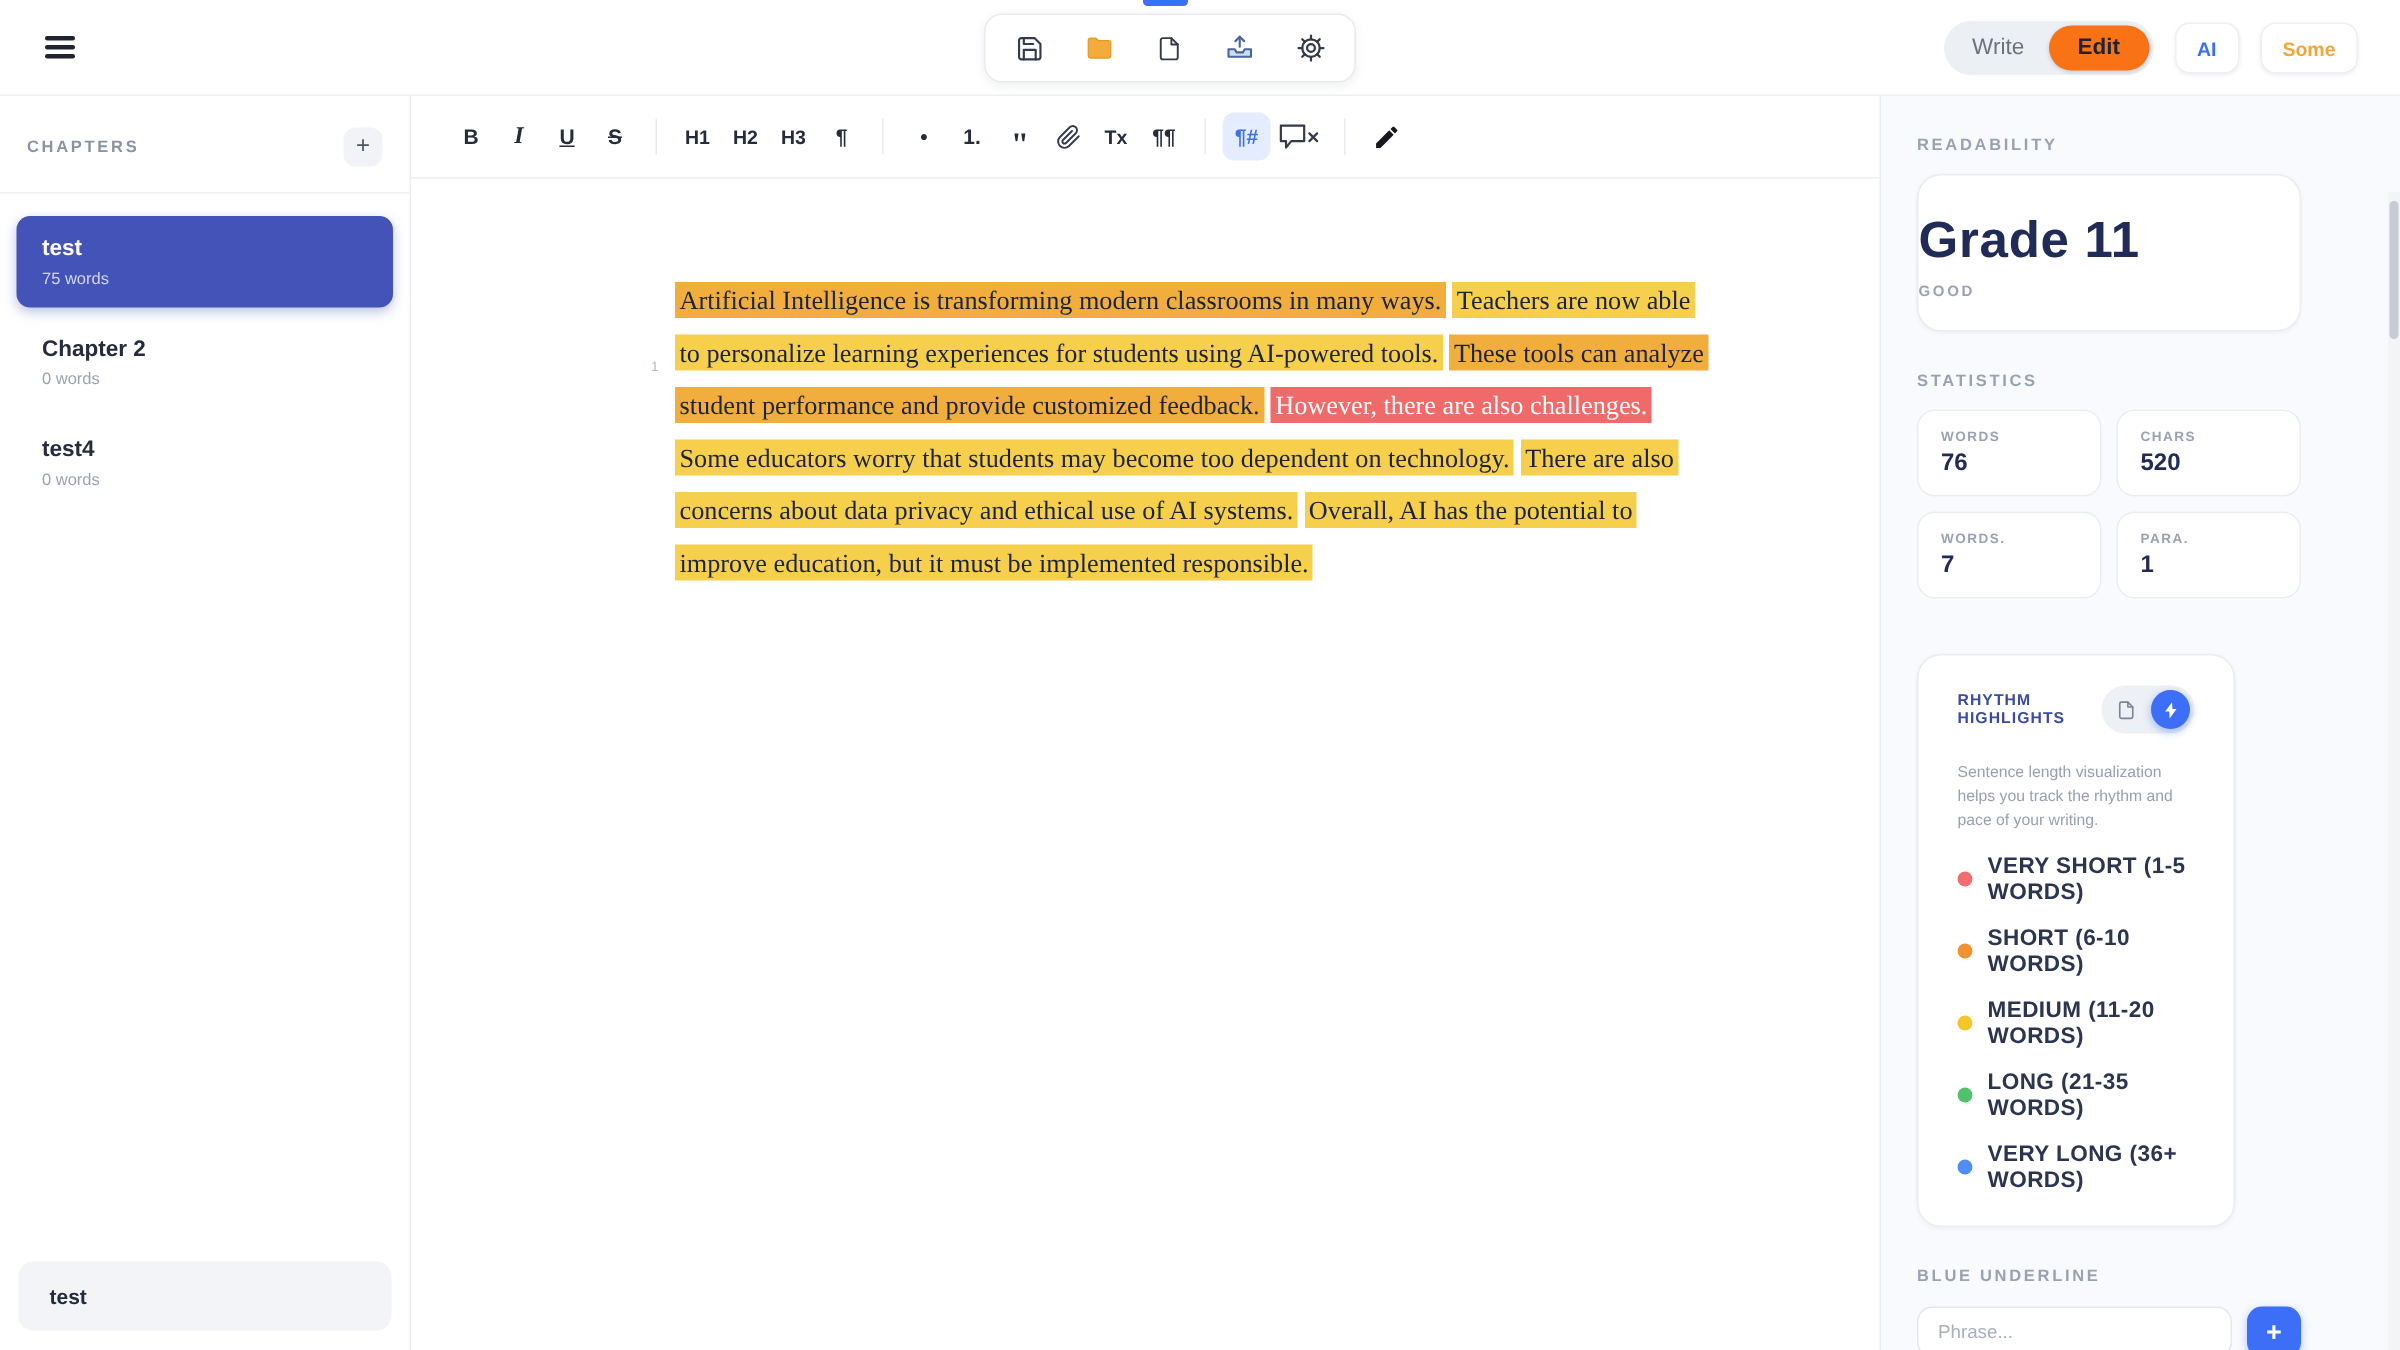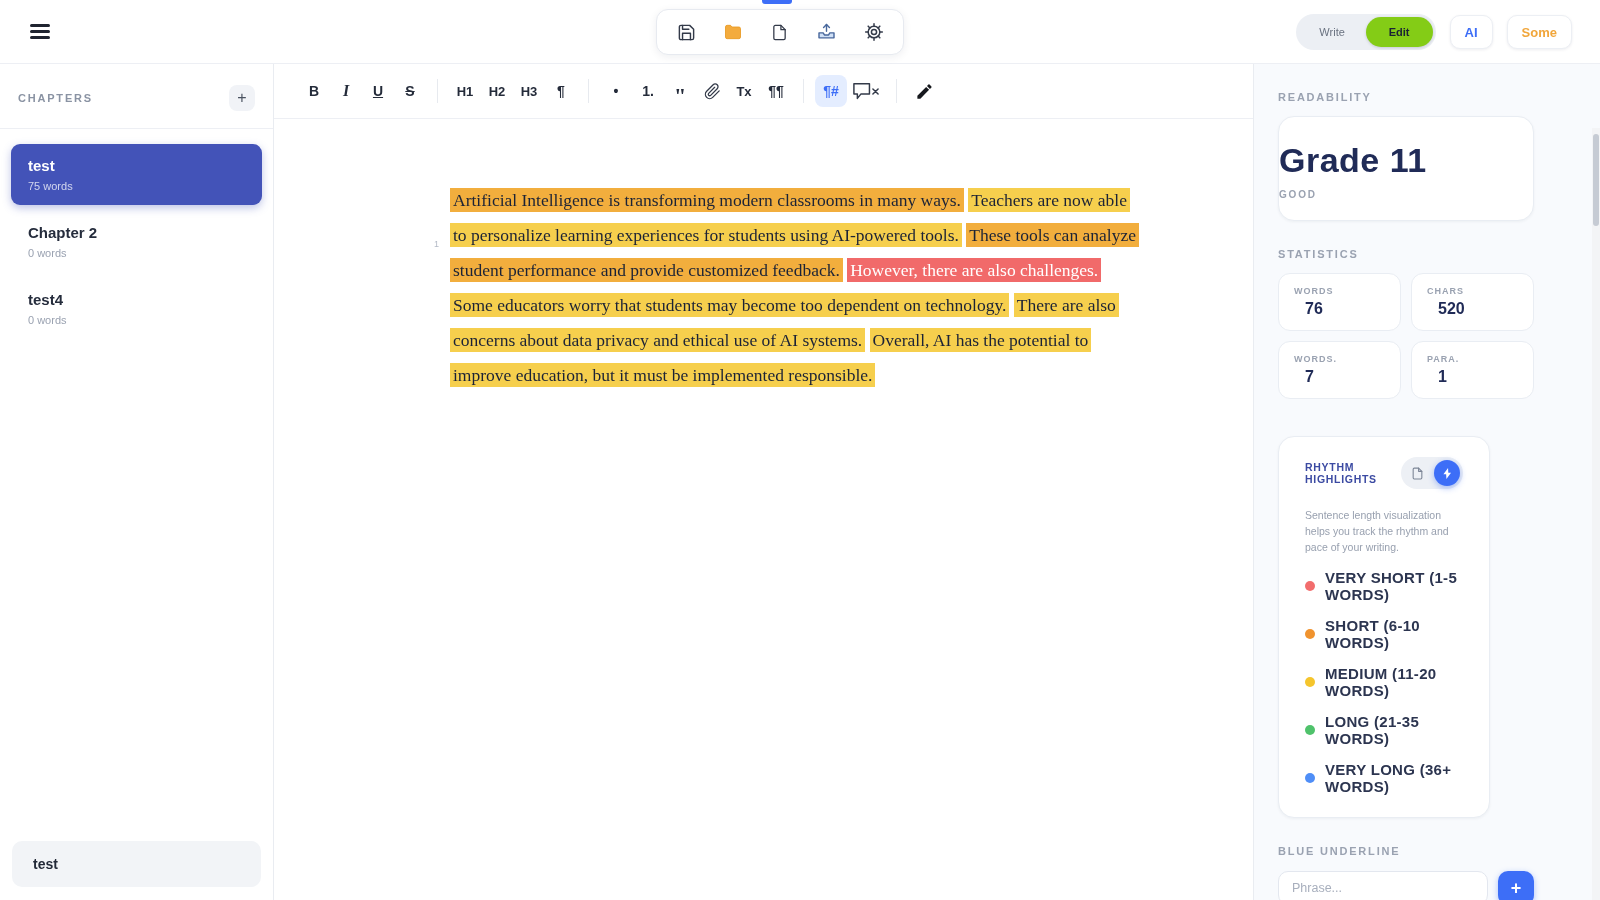--- a/index.html
+++ b/index.html
@@ -30,22 +30,22 @@
   .doc-toolbar {
     position:absolute; left:656px; top:9px; width:248px; height:46px;
     background:#fff; border:1px solid #e7eaf0; border-radius:12px;
     box-shadow:0 2px 8px rgba(20,30,60,.07);
     display:flex; align-items:center; justify-content:space-around; padding:0 6px;
   }
   .doc-btn { width:36px; height:36px; border-radius:8px; display:flex; align-items:center; justify-content:center; cursor:pointer; }
 
   .header-right { position:absolute; right:28px; top:14px; display:flex; gap:14px; align-items:center; }
   .mode-toggle { background:#eceff4; border-radius:18px; height:36px; display:flex; align-items:center; padding:3px; width:140px; }
-  .mode-opt { flex:1; text-align:center; font-size:11px; color:#6a7280; height:30px; line-height:30px; border-radius:15px; cursor:pointer; }
-  .mode-opt.active { background:#84cc16; color:#1b2335; font-weight:700; box-shadow:0 1px 3px rgba(20,30,60,.18); }
+  .mode-opt { flex:1; text-align:center; font-size:15px; color:#6a7280; height:30px; line-height:30px; border-radius:15px; cursor:pointer; }
+  .mode-opt.active { background:#f97316; color:#1b2335; font-weight:700; box-shadow:0 1px 3px rgba(20,30,60,.18); }
   .hbtn { height:34px; padding:0 14px; background:#fff; border:1px solid #eceff4; border-radius:10px;
           box-shadow:0 1px 3px rgba(20,30,60,.08); font-size:13px; font-weight:700; display:flex; align-items:center; cursor:pointer; }
   .hbtn.ai { color:#3d6ef7; }
   .hbtn.notes { color:#f1a63b; }
 
   
   .sidebar { position:absolute; left:0; top:64px; bottom:0; width:274px; background:#fff; border-right:1px solid #e9ecf1; }
   .chapters-head { display:flex; align-items:center; justify-content:space-between; padding:21px 18px 17px 18px; }
   .chapters-title { font-size:11px; font-weight:700; letter-spacing:1.8px; color:#8a93a3; }
   .add-chapter { width:26px; height:26px; border-radius:8px; background:#f1f3f7; color:#4a5260;
@@ -86,21 +86,21 @@
   .rpanel { position:absolute; right:0; top:64px; bottom:0; width:347px; background:#f8fafd; border-left:1px solid #e9ecf1; overflow:hidden; }
   .rp-label { font-size:11px; font-weight:700; letter-spacing:1.8px; color:#9aa2b1; margin:27px 0 13px 24px; }
   .card { background:#fff; border:1px solid #e9edf3; border-radius:16px; box-shadow:0 1px 3px rgba(25,35,60,.05); }
   .grade-card { margin-left:24px; width:256px; padding:24px 0 20px; text-align:left; }
   .grade-value { font-size:34px; font-weight:800; color:#202b57; letter-spacing:.5px; }
   .grade-status { font-size:10px; font-weight:700; letter-spacing:1.8px; color:#9aa2b1; margin-top:9px; }
 
   .stats-grid { margin-left:24px; width:256px; display:grid; grid-template-columns:1fr 1fr; gap:10px; }
   .stat-card { background:#fff; border:1px solid #e9edf3; border-radius:12px; padding:12px 15px; }
   .stat-label { font-size:9px; font-weight:700; letter-spacing:1px; color:#9aa2b1; }
-  .stat-value { font-size:16px; font-weight:800; color:#202b57; margin-top:4px;margin-left:11px; }
+  .stat-value { font-size:16px; font-weight:800; color:#202b57; margin-top:4px; }
 
   .rhythm-card { margin:37px 0 0 24px; width:212px; padding:20px 26px 22px; }
   .rhythm-head { display:flex; align-items:center; justify-content:space-between; }
   .rhythm-title { font-size:10.5px; font-weight:800; letter-spacing:.7px; color:#3b4aa2; }
   .rhythm-toggle { background:#edf0f5; border-radius:16px; padding:3px; display:flex; gap:4px; }
   .tog { width:26px; height:26px; border-radius:50%; display:flex; align-items:center; justify-content:center; cursor:pointer; }
   .tog.active { background:#3d6ef7; box-shadow:0 2px 6px rgba(61,110,247,.45); }
   .rhythm-desc { margin-top:18px; font-size:10.5px; line-height:16px; color:#98a0af; }
   .legend { margin-top:12px; }
   .legend-row { display:flex; align-items:center; gap:10px; margin-top:14px; }

